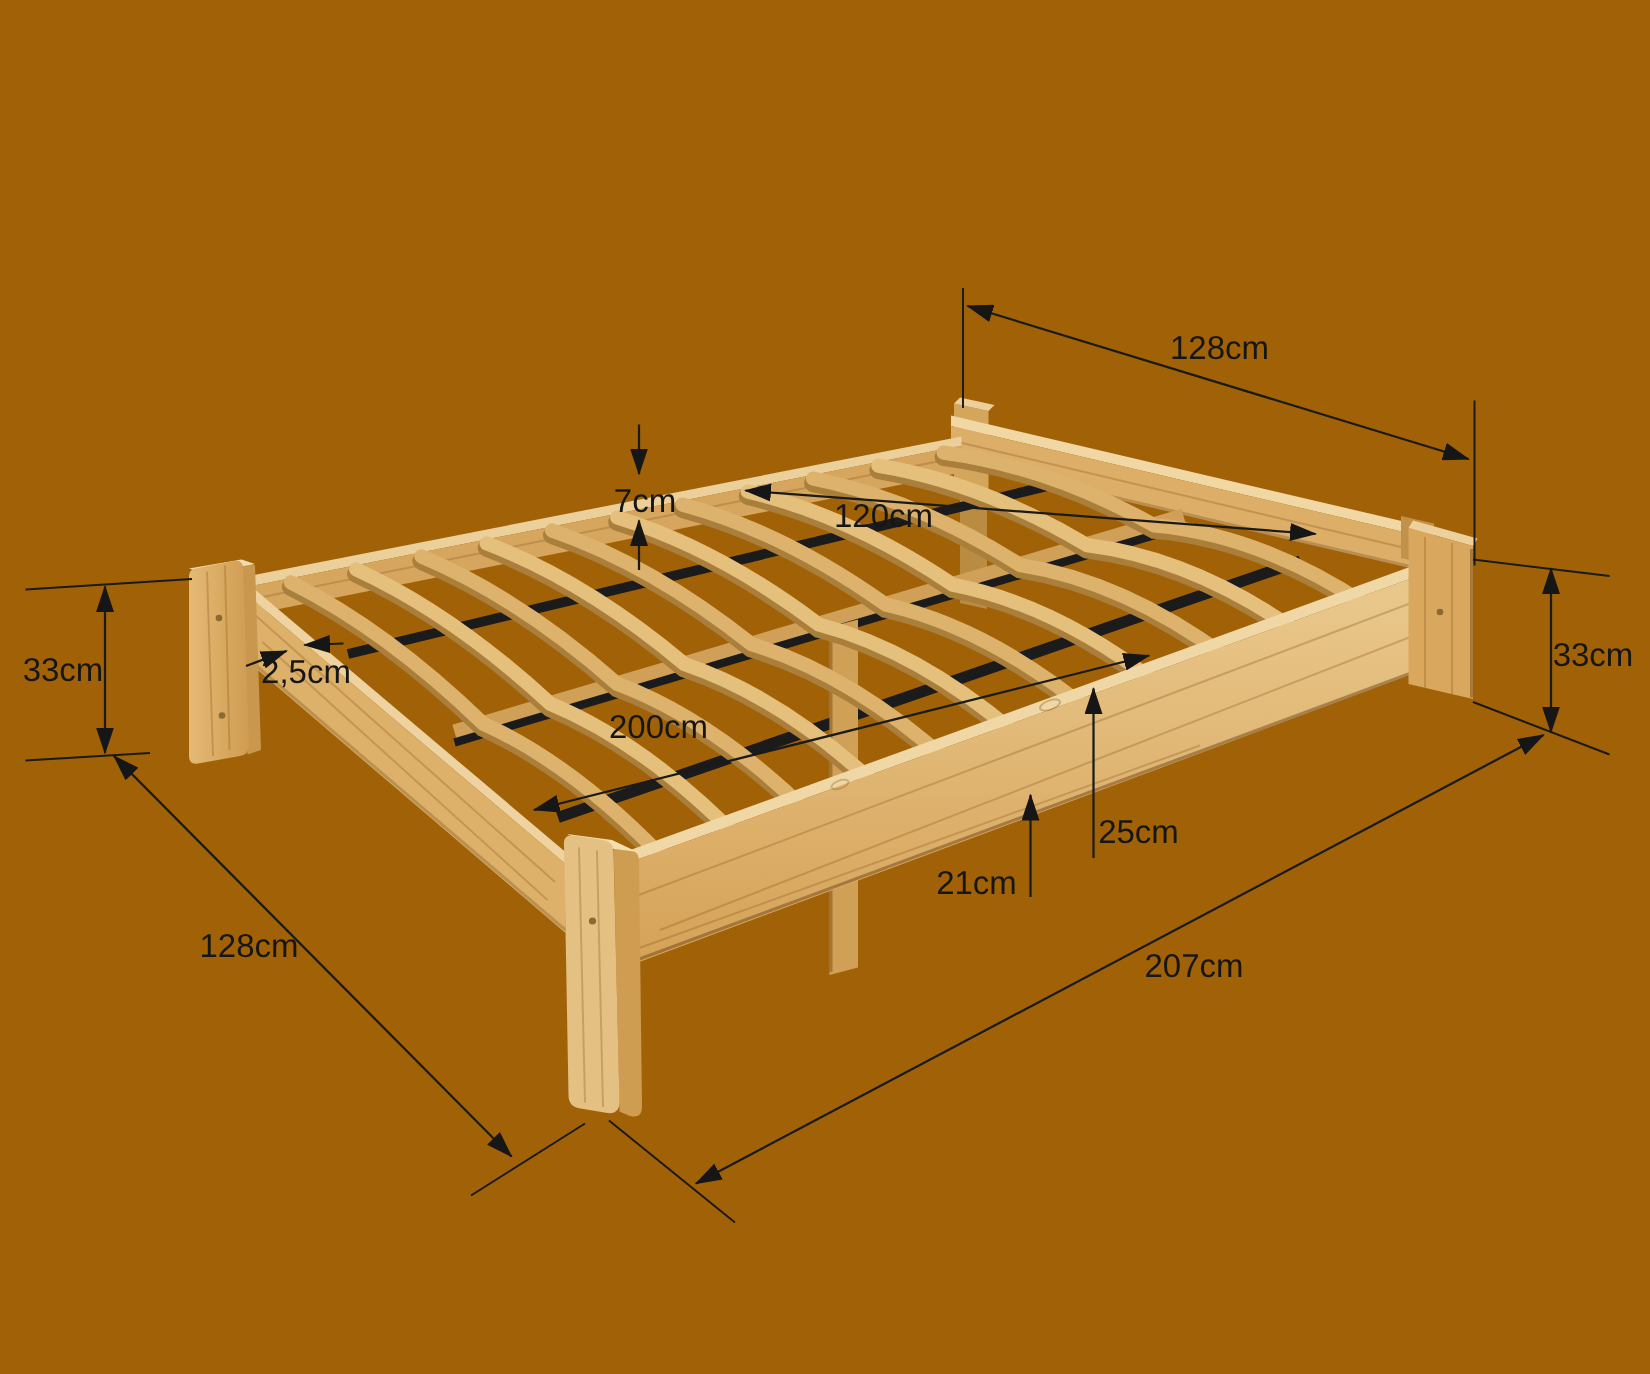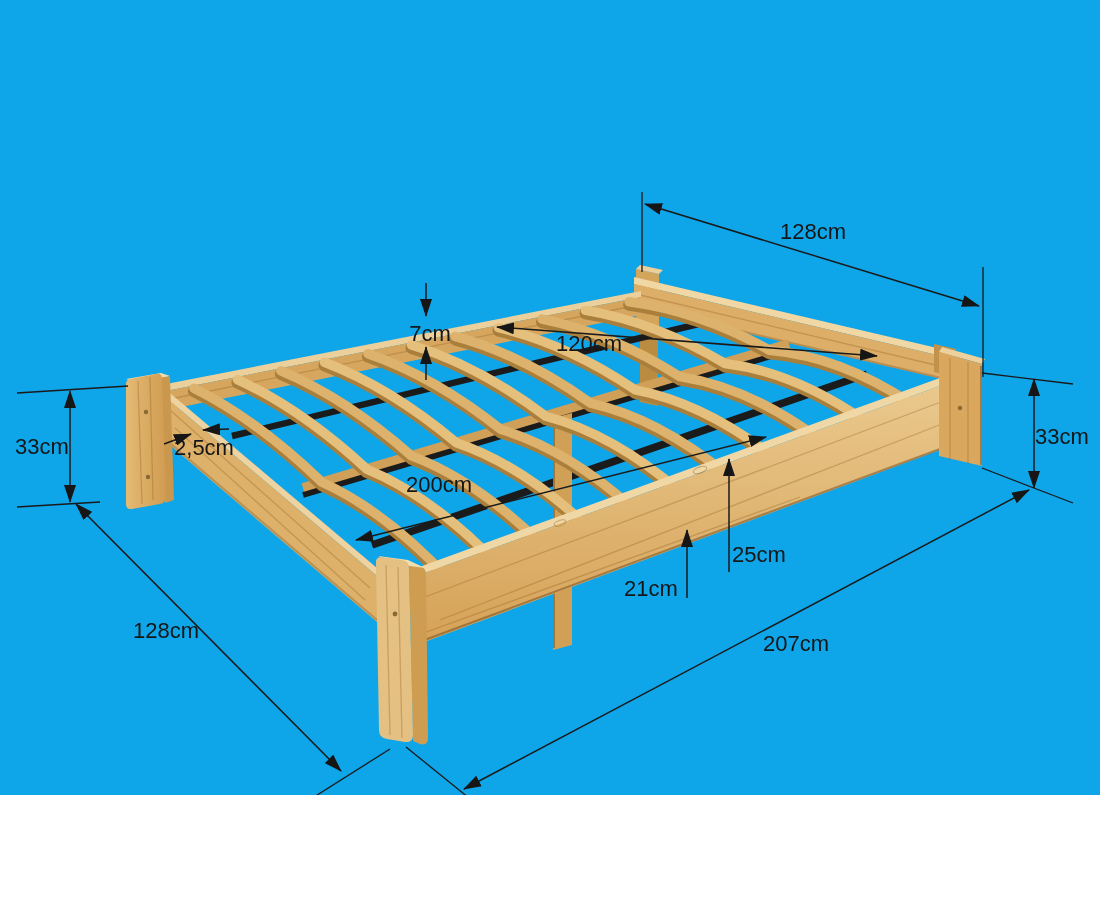--- a/index.html
+++ b/index.html
@@ -1,16 +1,16 @@
 <!DOCTYPE html>
 <html><head>
 <meta charset="utf-8">
 <style>
   html,body{margin:0;padding:0;background:#ffffff;}
-  .canvas{position:relative;width:1100px;height:795px;background:#0ea5e9;overflow:hidden;
+  .canvas{position:relative;width:1100px;height:916px;background:#a16207;overflow:hidden;
           font-family:"Liberation Sans",sans-serif;}
   svg{position:absolute;left:0;top:0;}
   .dim-line{stroke:#1a1a1a;stroke-width:1.5;fill:none;}
   .ext-line{stroke:#1a1a1a;stroke-width:1.3;fill:none;}
   .dim-label{font-size:22px;fill:#161616;text-anchor:middle;}
   .grain{fill:none;stroke:rgba(146,98,38,0.35);stroke-width:1.3;}
   .edge-shade{fill:none;stroke:rgba(110,70,25,0.5);stroke-width:2;}
 </style>
 </head>
 <body>

